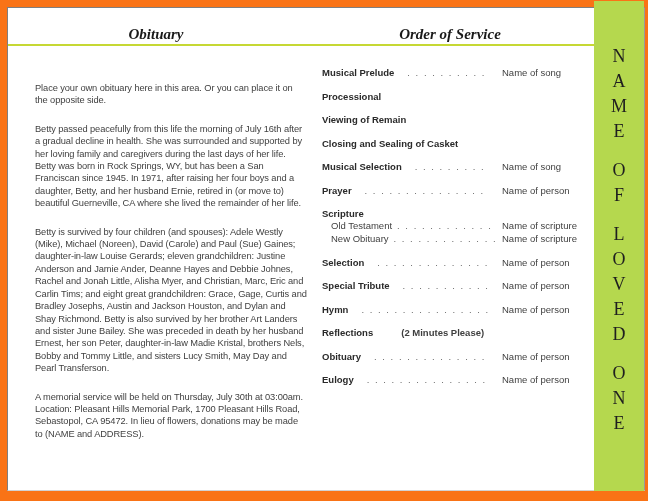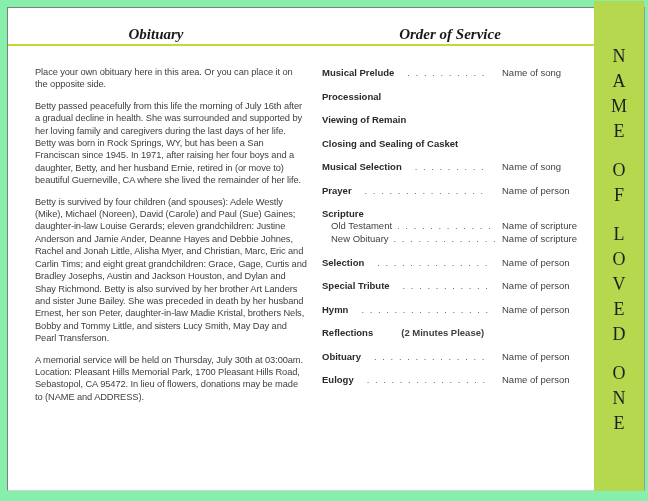--- a/index.html
+++ b/index.html
@@ -4,21 +4,21 @@
 <style>
   :root{
     --sidebar-green:#b5d84e;
     --rule-green:#c6d834;
     --body-text:#3f3f3f;
     --label-text:#2a2a2a;
   }
   *{margin:0;padding:0;box-sizing:border-box;}
   html,body{width:648px;height:501px;background:#ffffff;overflow:hidden;
     font-family:"Liberation Sans", sans-serif;}
-  .canvas{position:relative;width:648px;height:501px;background:#86efac;}
+  .canvas{position:relative;width:648px;height:501px;background:#f97316;}
 
   
   .page{position:absolute;left:7px;top:7px;width:638px;height:484px;
     background:#ffffff;
     border:1px solid;border-color:#7f7f7f #9a9a9a #d2d2d2 #7f7f7f;}
 
   
   .hdr{position:absolute;top:26px;font-family:"Liberation Serif", serif;
     font-weight:bold;font-style:italic;font-size:15px;color:#1a1a1a;text-align:center;}
   .hdr-left{left:7px;width:298px;}
@@ -32,21 +32,21 @@
   .sidebar{position:absolute;left:594px;top:1px;width:50px;height:490px;
     background:var(--sidebar-green);display:flex;flex-direction:column;
     align-items:center;padding-top:42px;}
   .vletter{height:25px;display:flex;align-items:center;justify-content:center;
     font-family:"Liberation Serif", serif;font-size:18px;color:#1f1f1f;line-height:1;}
   .vgap{height:14px;}
 
   
   .obit{position:absolute;left:35px;top:66px;width:272px;
     font-size:9.3px;line-height:12.4px;color:var(--body-text);letter-spacing:-0.1px;}
-  .obit p{margin:0 0 9px 0;}
+  .obit p{margin:16px 0 9px 0;}
 
   
   .oos{position:absolute;left:322px;top:66px;width:264px;
     font-size:9.5px;color:var(--body-text);}
   .os-row{display:flex;align-items:baseline;line-height:13px;margin-bottom:10.5px;gap:8px;}
   .os-row.heading{margin-bottom:0;}
   .os-sub-group{margin-bottom:10.5px;}
   .os-sub{display:flex;align-items:baseline;line-height:12.5px;padding-left:9px;}
   .os-label{font-weight:bold;white-space:nowrap;color:var(--label-text);}
   .os-sub .os-label{font-weight:normal;color:var(--body-text);}

